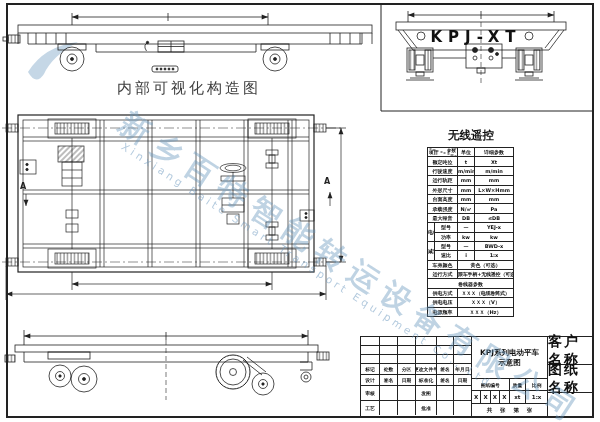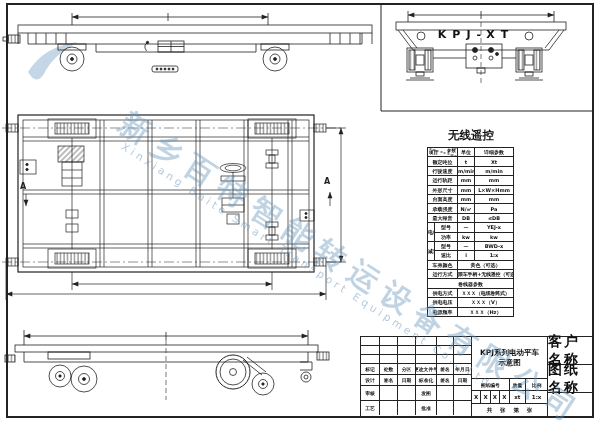--- a/index.html
+++ b/index.html
@@ -2,21 +2,21 @@
 <html><head>
 <meta charset="utf-8">
 <style>
   html,body{margin:0;padding:0;background:#fff;}
   .sheet{position:relative;width:600px;height:422px;background:#fff;overflow:hidden;
          font-family:"DejaVu Sans","Liberation Sans",sans-serif;color:#111;}
   svg{position:absolute;left:0;top:0;z-index:1;}
   .lbl{position:absolute;z-index:4;color:#333;}
   .lbl-internal{left:104px;top:79px;width:170px;text-align:center;font-size:15px;letter-spacing:3px;color:#3d3d3d;}
   .lbl-section{left:118px;top:307px;width:95px;text-align:center;font-size:14px;letter-spacing:2px;color:#3d3d3d;}
-  .lbl-model{left:424px;top:28px;width:104px;text-align:center;font-size:11px;font-weight:bold;letter-spacing:6px;color:#111;}
+  .lbl-model{left:424px;top:28px;width:104px;text-align:center;font-size:15px;font-weight:bold;letter-spacing:6px;color:#111;}
   .lbl-marker{font-size:8px;font-weight:bold;color:#222;}
   .mk-left{left:20px;top:182px;}
   .mk-right{left:324px;top:177px;}
   .pt-title{left:427px;top:128px;width:88px;text-align:center;font-size:11.5px;font-weight:bold;color:#111;z-index:4;}
   
   .wm{position:absolute;transform-origin:0 0;white-space:nowrap;z-index:6;pointer-events:none;}
   .wm-cn{left:133px;top:103px;transform:rotate(33deg);font-size:30px;font-weight:bold;letter-spacing:9px;color:rgba(103,149,189,.42);}
   .wm-en{left:126px;top:140px;transform:rotate(33deg);font-size:10.5px;letter-spacing:3.5px;color:rgba(103,149,189,.5);}
   
   .ptable-wrap{position:absolute;left:427px;top:147px;z-index:4;}
@@ -263,20 +263,21 @@
       <path d="M300,362 h12 v8 h-12"></path>
       <circle cx="306" cy="377" r="5"></circle>
         <circle cx="306" cy="377" r="2"></circle>
       <rect x="5" y="355" width="10" height="7" fill="url(#hv)"></rect>
     </g>
   </svg>
 
   <div class="wm wm-cn">新乡百特智能转运设备有限公司</div>
   <div class="wm wm-en">Xinxiang Baite Smart Transport Equipment Co., Ltd</div>
 
+  <div class="lbl lbl-internal">内部可视化构造图</div>
   <div class="lbl lbl-model">KPJ-XT</div>
   <div class="lbl lbl-marker mk-left">A</div>
   <div class="lbl lbl-marker mk-right">A</div>
   <div class="lbl pt-title">无线遥控</div>
 
   <div class="ptable-wrap">
     <table class="ptable">
       <colgroup>
           <col style="width:7px">
           <col style="width:23px">

